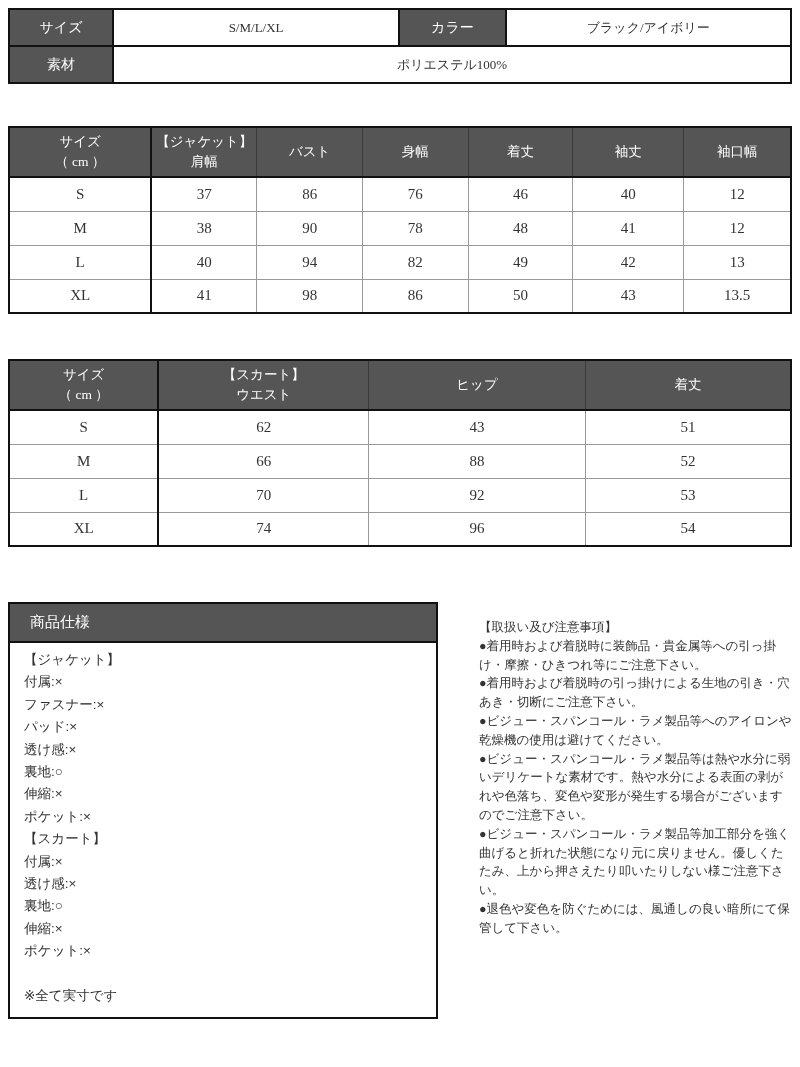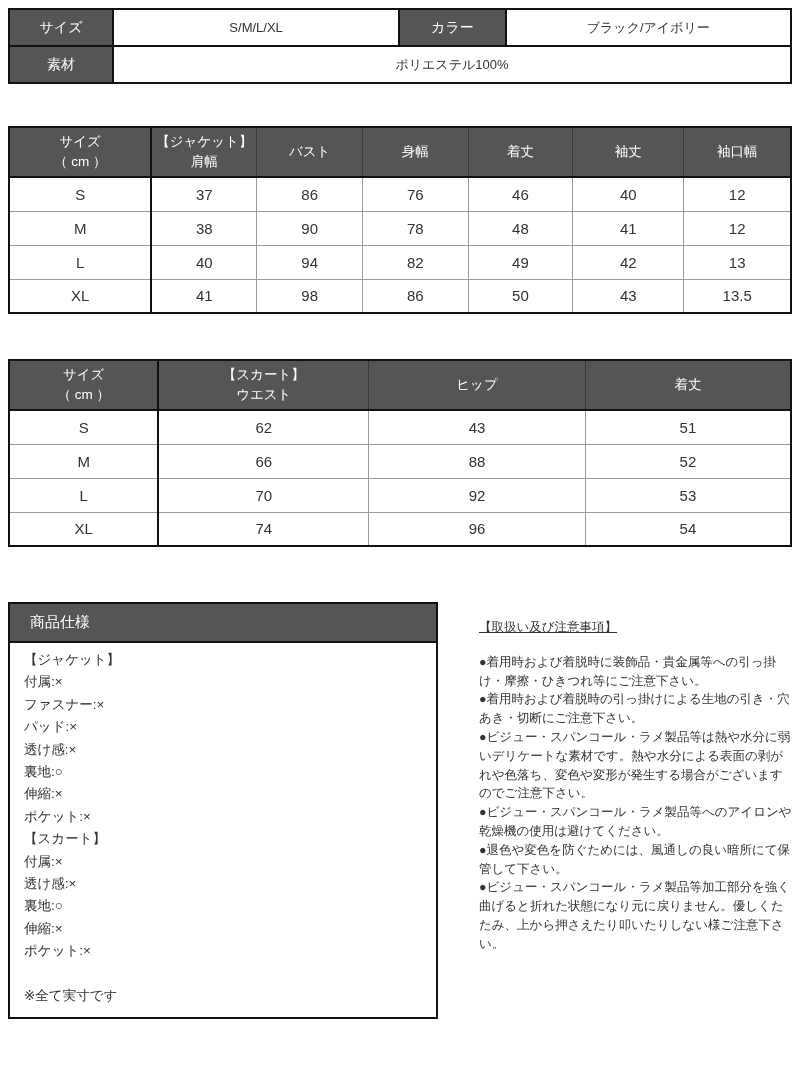--- a/index.html
+++ b/index.html
@@ -12,21 +12,21 @@
   }
   * { margin:0; padding:0; box-sizing:border-box; }
   html, body { background:#ffffff; }
   body {
     width:800px;
     font-family:"Liberation Sans","DejaVu Sans",sans-serif;
     color:var(--text);
   }
   .page { width:800px; height:1067px; padding:8px; overflow:hidden; }
 
-  table { border-collapse:collapse; width:100%; table-layout:fixed; }
+  table { border-collapse:collapse; width:100%; table-layout:fixed;font-family:Liberation Serif, serif; }
   .tbl { border:2px solid var(--border-dark); }
   .tbl th {
     background:var(--header-bg);
     color:var(--header-text);
     font-weight:normal;
     white-space:pre-line;
     text-align:center;
   }
 
   
@@ -59,21 +59,21 @@
   .spec-box { width:430px; border:2px solid var(--border-dark); background:#fff; }
   .spec-title {
     background:var(--header-bg); color:var(--header-text);
     font-size:15px; padding:9px 20px;
     border-bottom:2px solid var(--border-dark);
   }
   .spec-lines { padding:6px 14px 10px; font-size:13.5px; }
   .spec-line { min-height:22.4px; line-height:22.4px; white-space:pre; }
 
   .notes { flex:1; margin-left:12px; padding-top:16px; font-size:12.5px; line-height:18.8px; }
-  .notes .notes-title { margin-bottom:16px;text-decoration:underline; }
+  .notes .notes-title { margin-bottom:0; }
   .notes p { margin:0; }
 </style>
 </head>
 <body>
 
 <div class="page">
 
   <table class="tbl info">
     <colgroup>
         <col style="width:13.3%">
@@ -224,20 +224,20 @@
         <div class="spec-line">ポケット:×</div>
         <div class="spec-line"></div>
         <div class="spec-line">※全て実寸です</div>
       </div>
     </div>
 
     <div class="notes">
       <div class="notes-title">【取扱い及び注意事項】</div>
       <p>●着用時および着脱時に装飾品・貴金属等への引っ掛け・摩擦・ひきつれ等にご注意下さい。</p>
       <p>●着用時および着脱時の引っ掛けによる生地の引き・穴あき・切断にご注意下さい。</p>
+      <p>●ビジュー・スパンコール・ラメ製品等へのアイロンや乾燥機の使用は避けてください。</p>
       <p>●ビジュー・スパンコール・ラメ製品等は熱や水分に弱いデリケートな素材です。熱や水分による表面の剥がれや色落ち、変色や変形が発生する場合がございますのでご注意下さい。</p>
-      <p>●ビジュー・スパンコール・ラメ製品等へのアイロンや乾燥機の使用は避けてください。</p>
+      <p>●ビジュー・スパンコール・ラメ製品等加工部分を強く曲げると折れた状態になり元に戻りません。優しくたたみ、上から押さえたり叩いたりしない様ご注意下さい。</p>
       <p>●退色や変色を防ぐためには、風通しの良い暗所にて保管して下さい。</p>
-      <p>●ビジュー・スパンコール・ラメ製品等加工部分を強く曲げると折れた状態になり元に戻りません。優しくたたみ、上から押さえたり叩いたりしない様ご注意下さい。</p>
     </div>
 
   </div>
 </div>
 
 </body></html>

